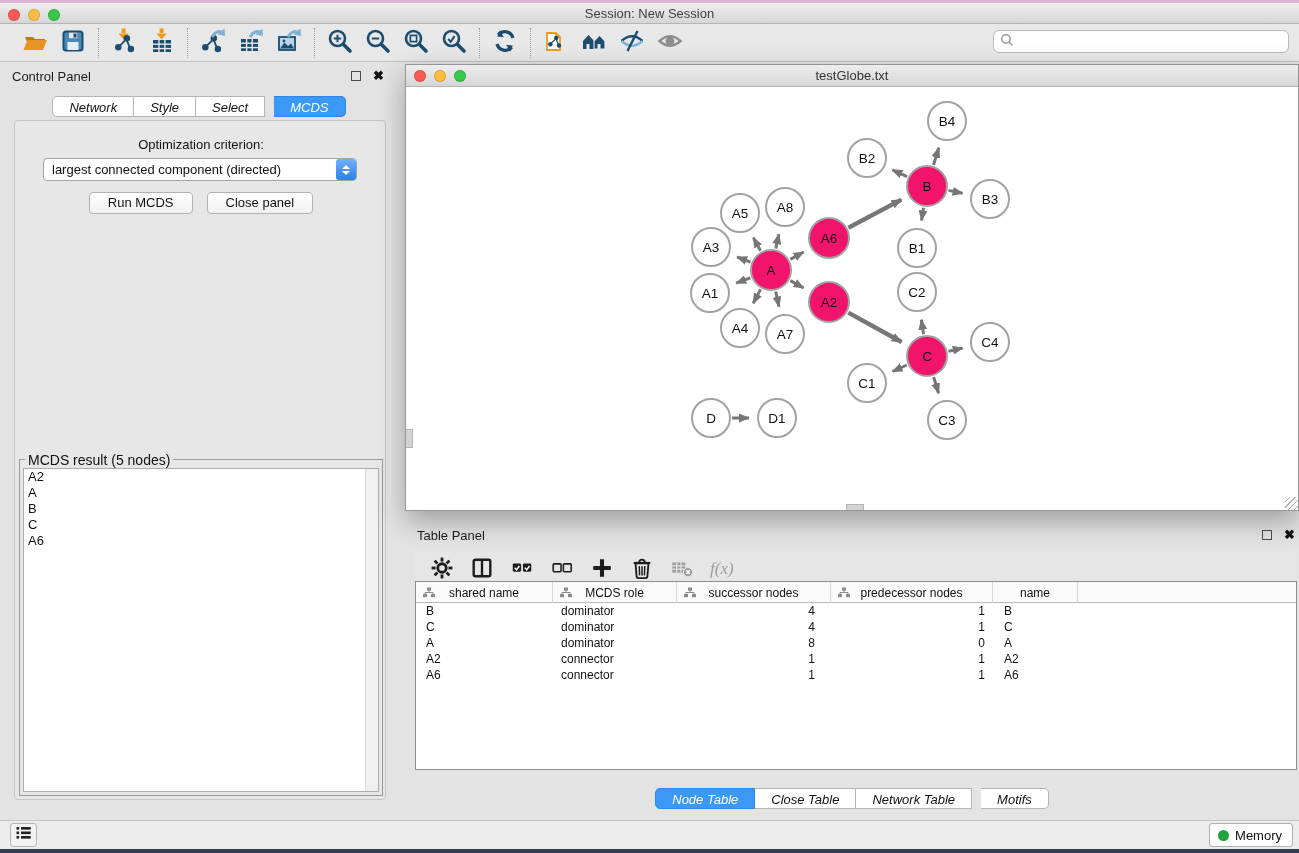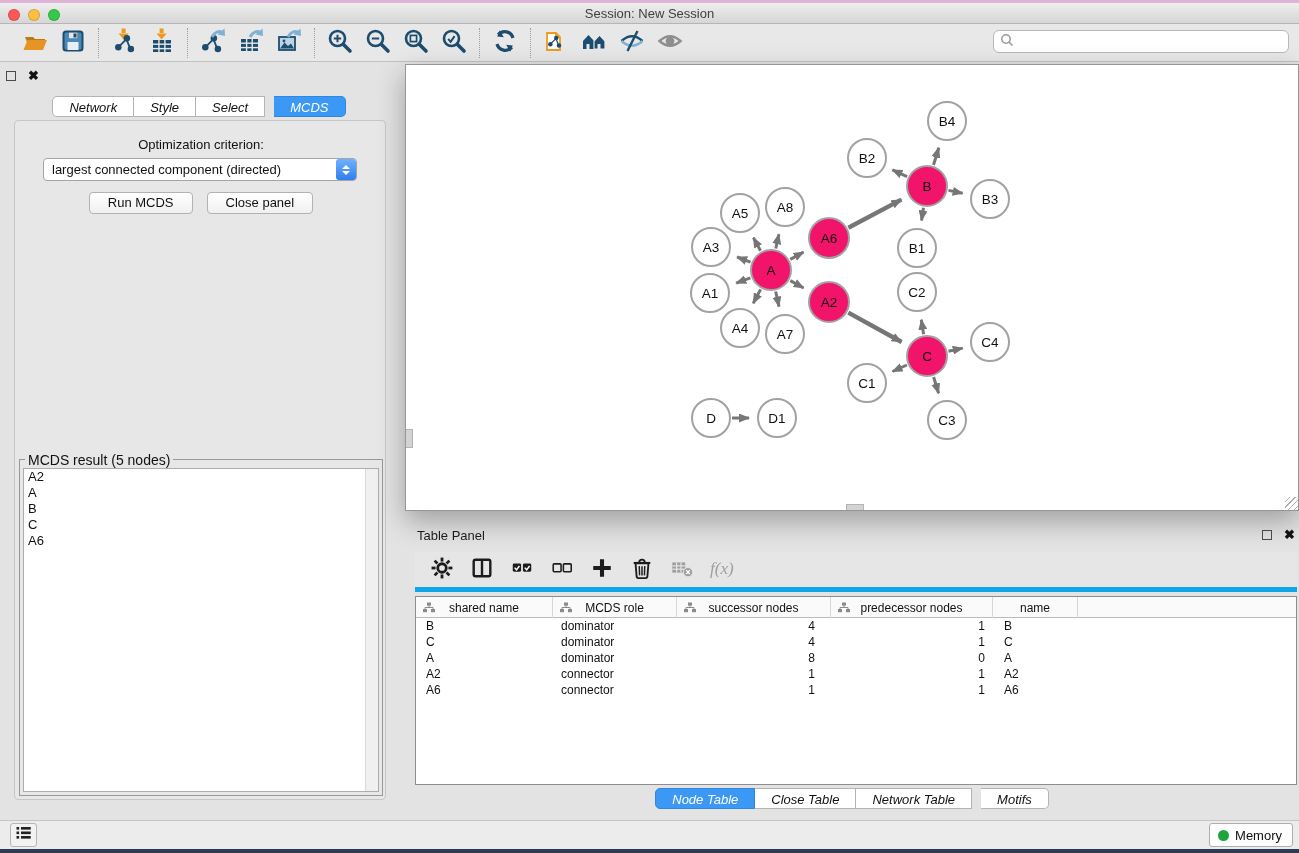--- a/index.html
+++ b/index.html
@@ -74,21 +74,21 @@
   .resize-corner { right:0; bottom:0; width:13px; height:13px;
     background:repeating-linear-gradient(135deg, transparent 0 3px, #b0afb0 3px 4px); }
 
   
   #table-panel { left:405px; top:521px; width:894px; height:292px; }
   #tp-header { position:absolute; left:12px; top:4px; width:878px; }
   #tp-toolbar { position:absolute; left:10px; top:31px; width:882px; height:40px; background:#e7e6e7;
     display:flex; align-items:center; gap:6px; padding-left:10px; border-bottom:5px solid #0ea5e9; }
   .tp-btn { width:34px; height:32px; display:flex; align-items:center; justify-content:center; color:#1c1c1c; }
   .tp-btn.disabled { color:#9f9e9f; }
-  #tp-table { position:absolute; left:10px; top:75px; width:882px; height:189px; background:#fff; border:1px solid #8f8e8f; overflow:hidden; }
+  #tp-table { position:absolute; left:10px; top:60px; width:882px; height:189px; background:#fff; border:1px solid #8f8e8f; overflow:hidden; }
   #tp-head { display:flex; height:21px; background:#fbfafb; border-bottom:1px solid #bcbbbc; }
   .th { position:relative; height:21px; border-right:1px solid #d8d7d8; display:flex; align-items:center; justify-content:center; font-size:12px; color:#111; }
   .th .tree-ic { position:absolute; left:7px; top:5px; }
   .tr { display:flex; height:16px; }
   .td { font-size:12px; color:#111; line-height:16px; overflow:hidden; white-space:nowrap; }
   .td.l { text-align:left; } .td.r { text-align:right; }
   #tp-tabs { position:absolute; left:0; top:267px; width:894px; display:flex; justify-content:center; }
 
   
   #statusbar { left:0; top:820px; width:1299px; height:29px; background:#ececec; border-top:1px solid #c6c5c6; }
@@ -289,20 +289,21 @@
       <span id="search-icon"><svg width="16" height="16" viewBox="0 0 16 16">
             <circle cx="7" cy="7" r="4.2" fill="none" stroke="#9a999a" stroke-width="1.5"></circle>
             <line x1="10" y1="10" x2="13.5" y2="13.5" stroke="#9a999a" stroke-width="1.5"></line>
           </svg></span>
       <input value="" placeholder="" style="">
     </div>
   </div>
 
   <div id="control-panel" class="abs">
     <div class="panel-header">
+      <span class="ph-title" style="padding-left:6px;">Control Panel</span>
       <span class="ph-float"></span>
       <span class="ph-close" style="margin-right:8px;">✖</span>
     </div>
     <div id="cp-tabs">
         <div class="seg-tabs" id="cp-tabstrip">
           <div class="seg-tab">Network</div>
           <div class="seg-tab">Style</div>
           <div class="seg-tab">Select</div>
           <div class="seg-tab active">MCDS</div>
         </div>
@@ -330,20 +331,28 @@
               <div class="result-item">C</div>
               <div class="result-item">A6</div>
             </div>
           <div id="result-scroll"></div>
         </div>
       </div>
     </div>
   </div>
 
   <div id="network-window" class="abs">
+    <div id="nw-titlebar">
+      <div class="lights">
+        <span class="light red"></span>
+        <span class="light yellow"></span>
+        <span class="light green"></span>
+      </div>
+      <span class="win-title">testGlobe.txt</span>
+    </div>
     <div id="nw-canvas"><svg width="892" height="423" viewBox="0 0 892 423">
     <defs>
             <marker id="arr" viewBox="0 0 11 9" refX="10" refY="4.5" markerWidth="11" markerHeight="9" orient="auto" markerUnits="userSpaceOnUse">
               <path d="M0,0 L11,4.5 L0,9 z" fill="#777677"></path>
             </marker>
           </defs>
           <line x1="354.5" y1="163.7" x2="347.4" y2="150.6" stroke="#777677" stroke-width="3" marker-end="url(#arr)"></line>
           <line x1="369.8" y1="161.5" x2="372.9" y2="147.3" stroke="#777677" stroke-width="3" marker-end="url(#arr)"></line>
           <line x1="344.5" y1="175.1" x2="331.1" y2="170.0" stroke="#777677" stroke-width="3" marker-end="url(#arr)"></line>
           <line x1="344.4" y1="190.8" x2="330.2" y2="196.1" stroke="#777677" stroke-width="3" marker-end="url(#arr)"></line>

